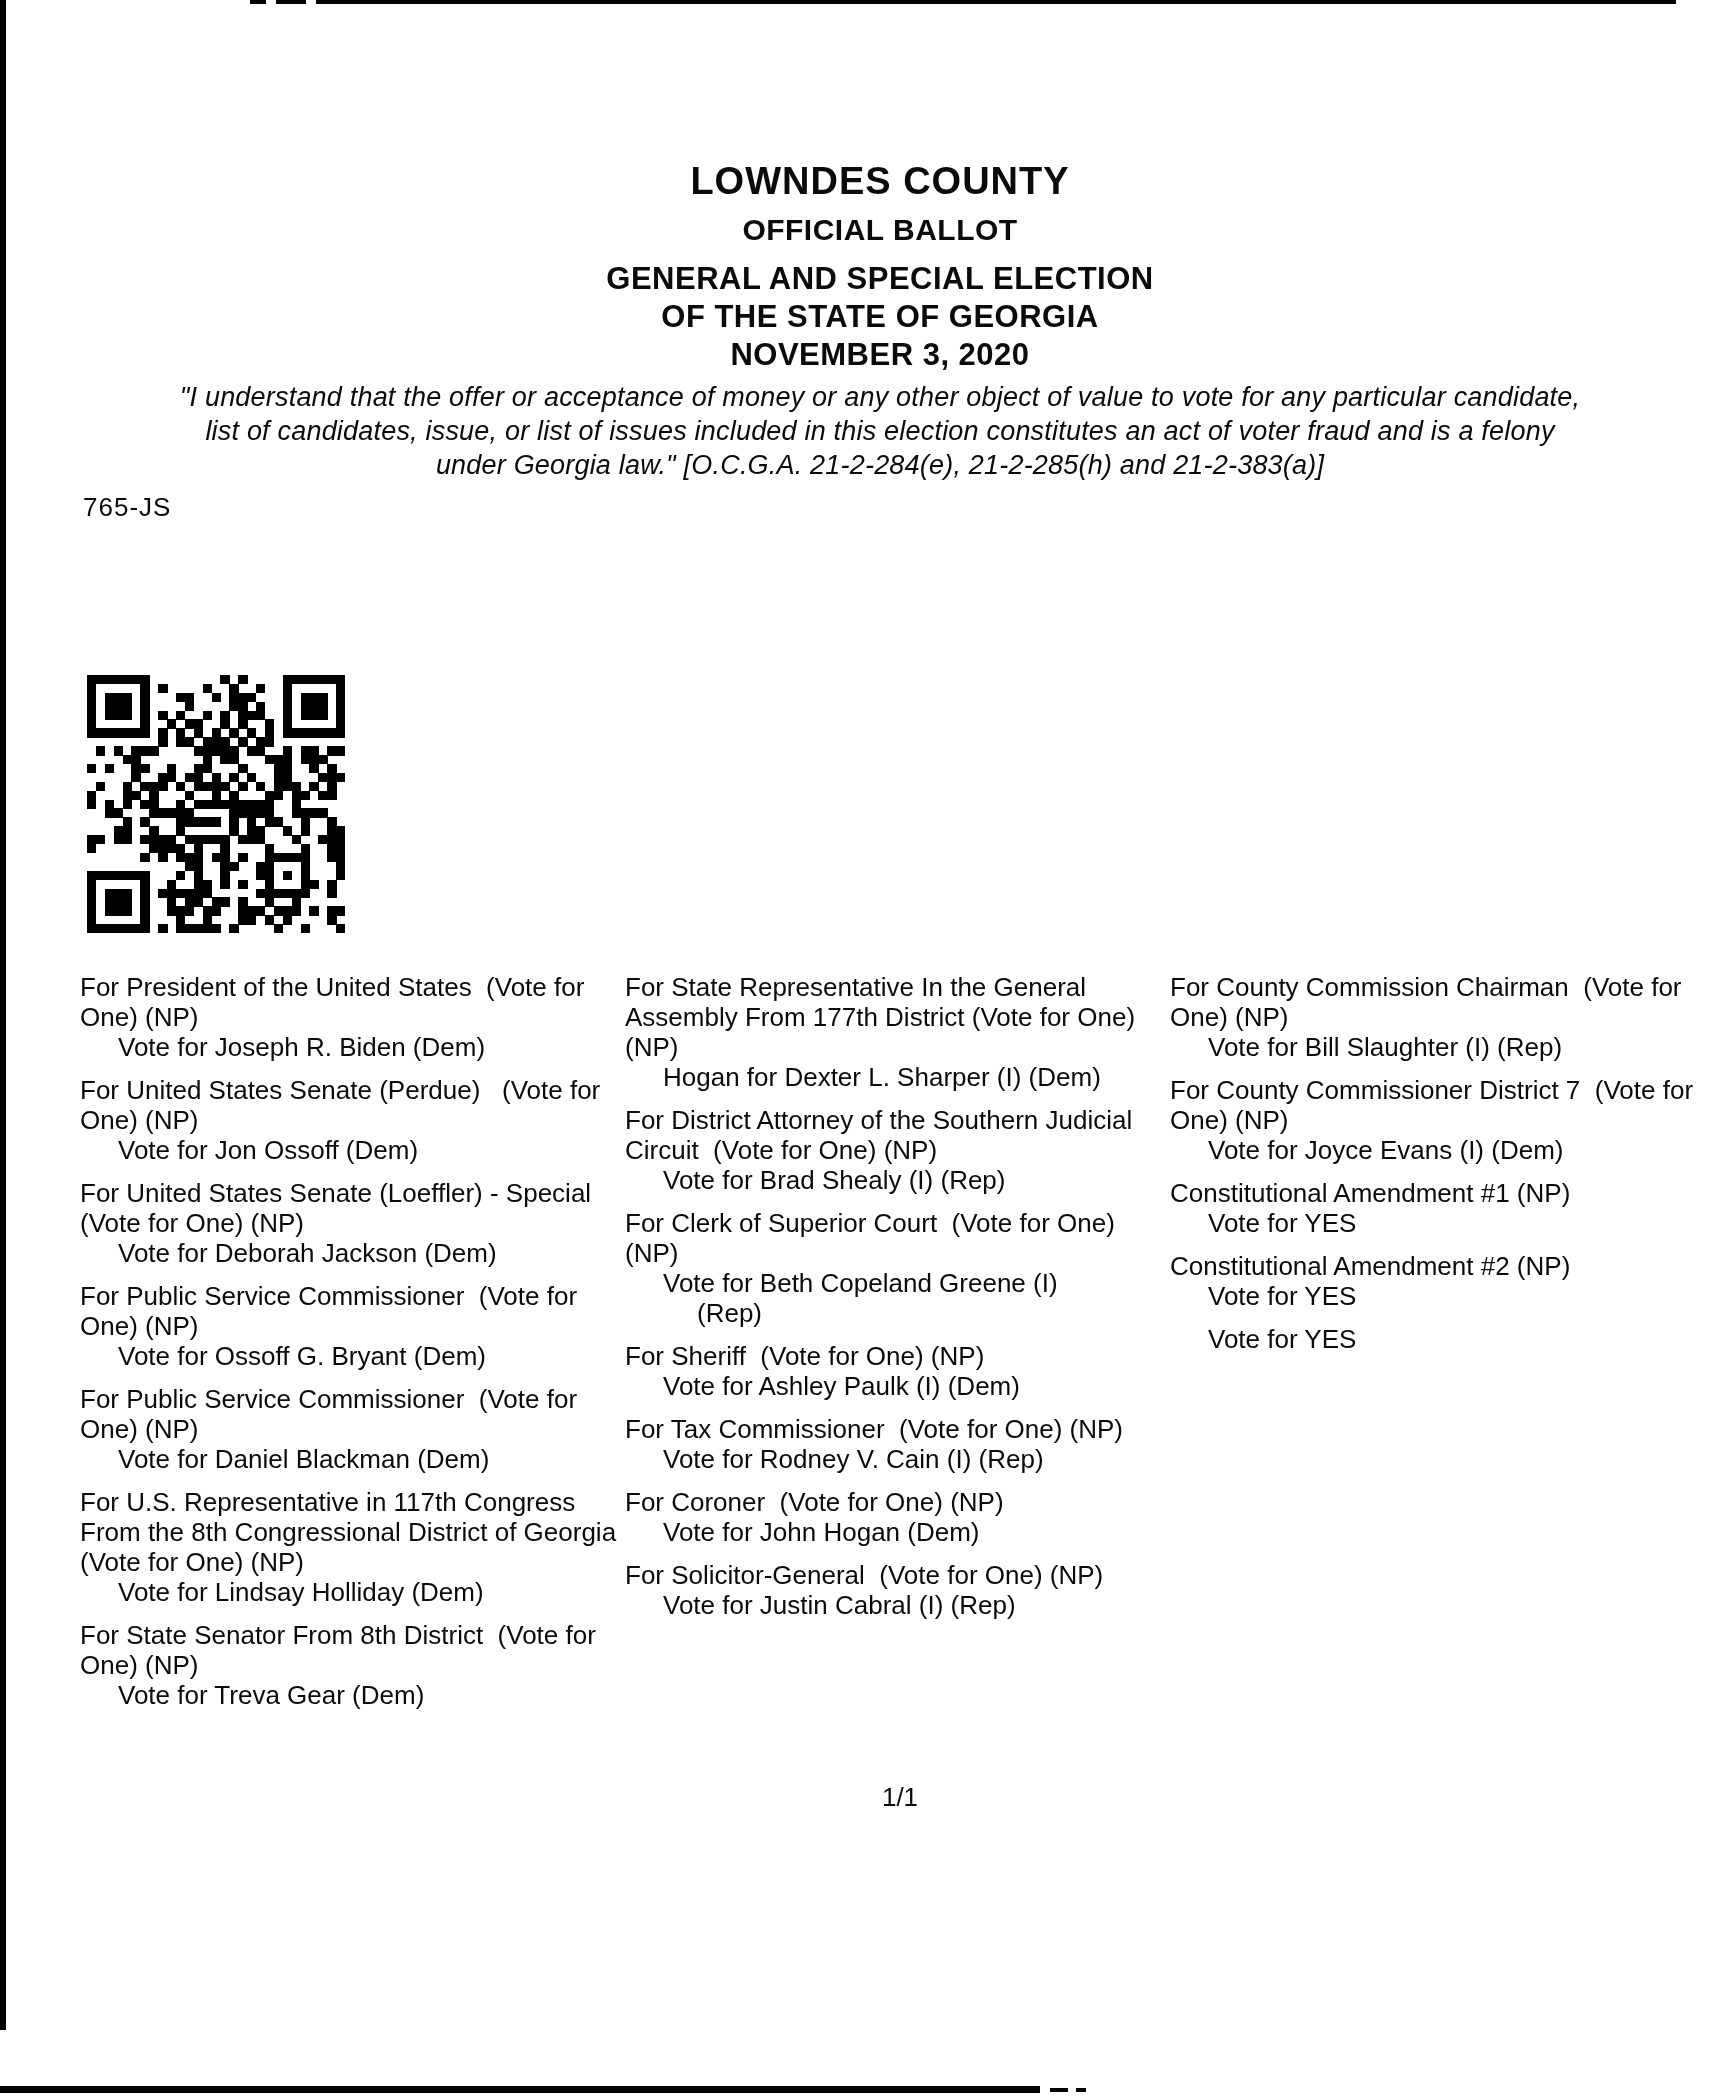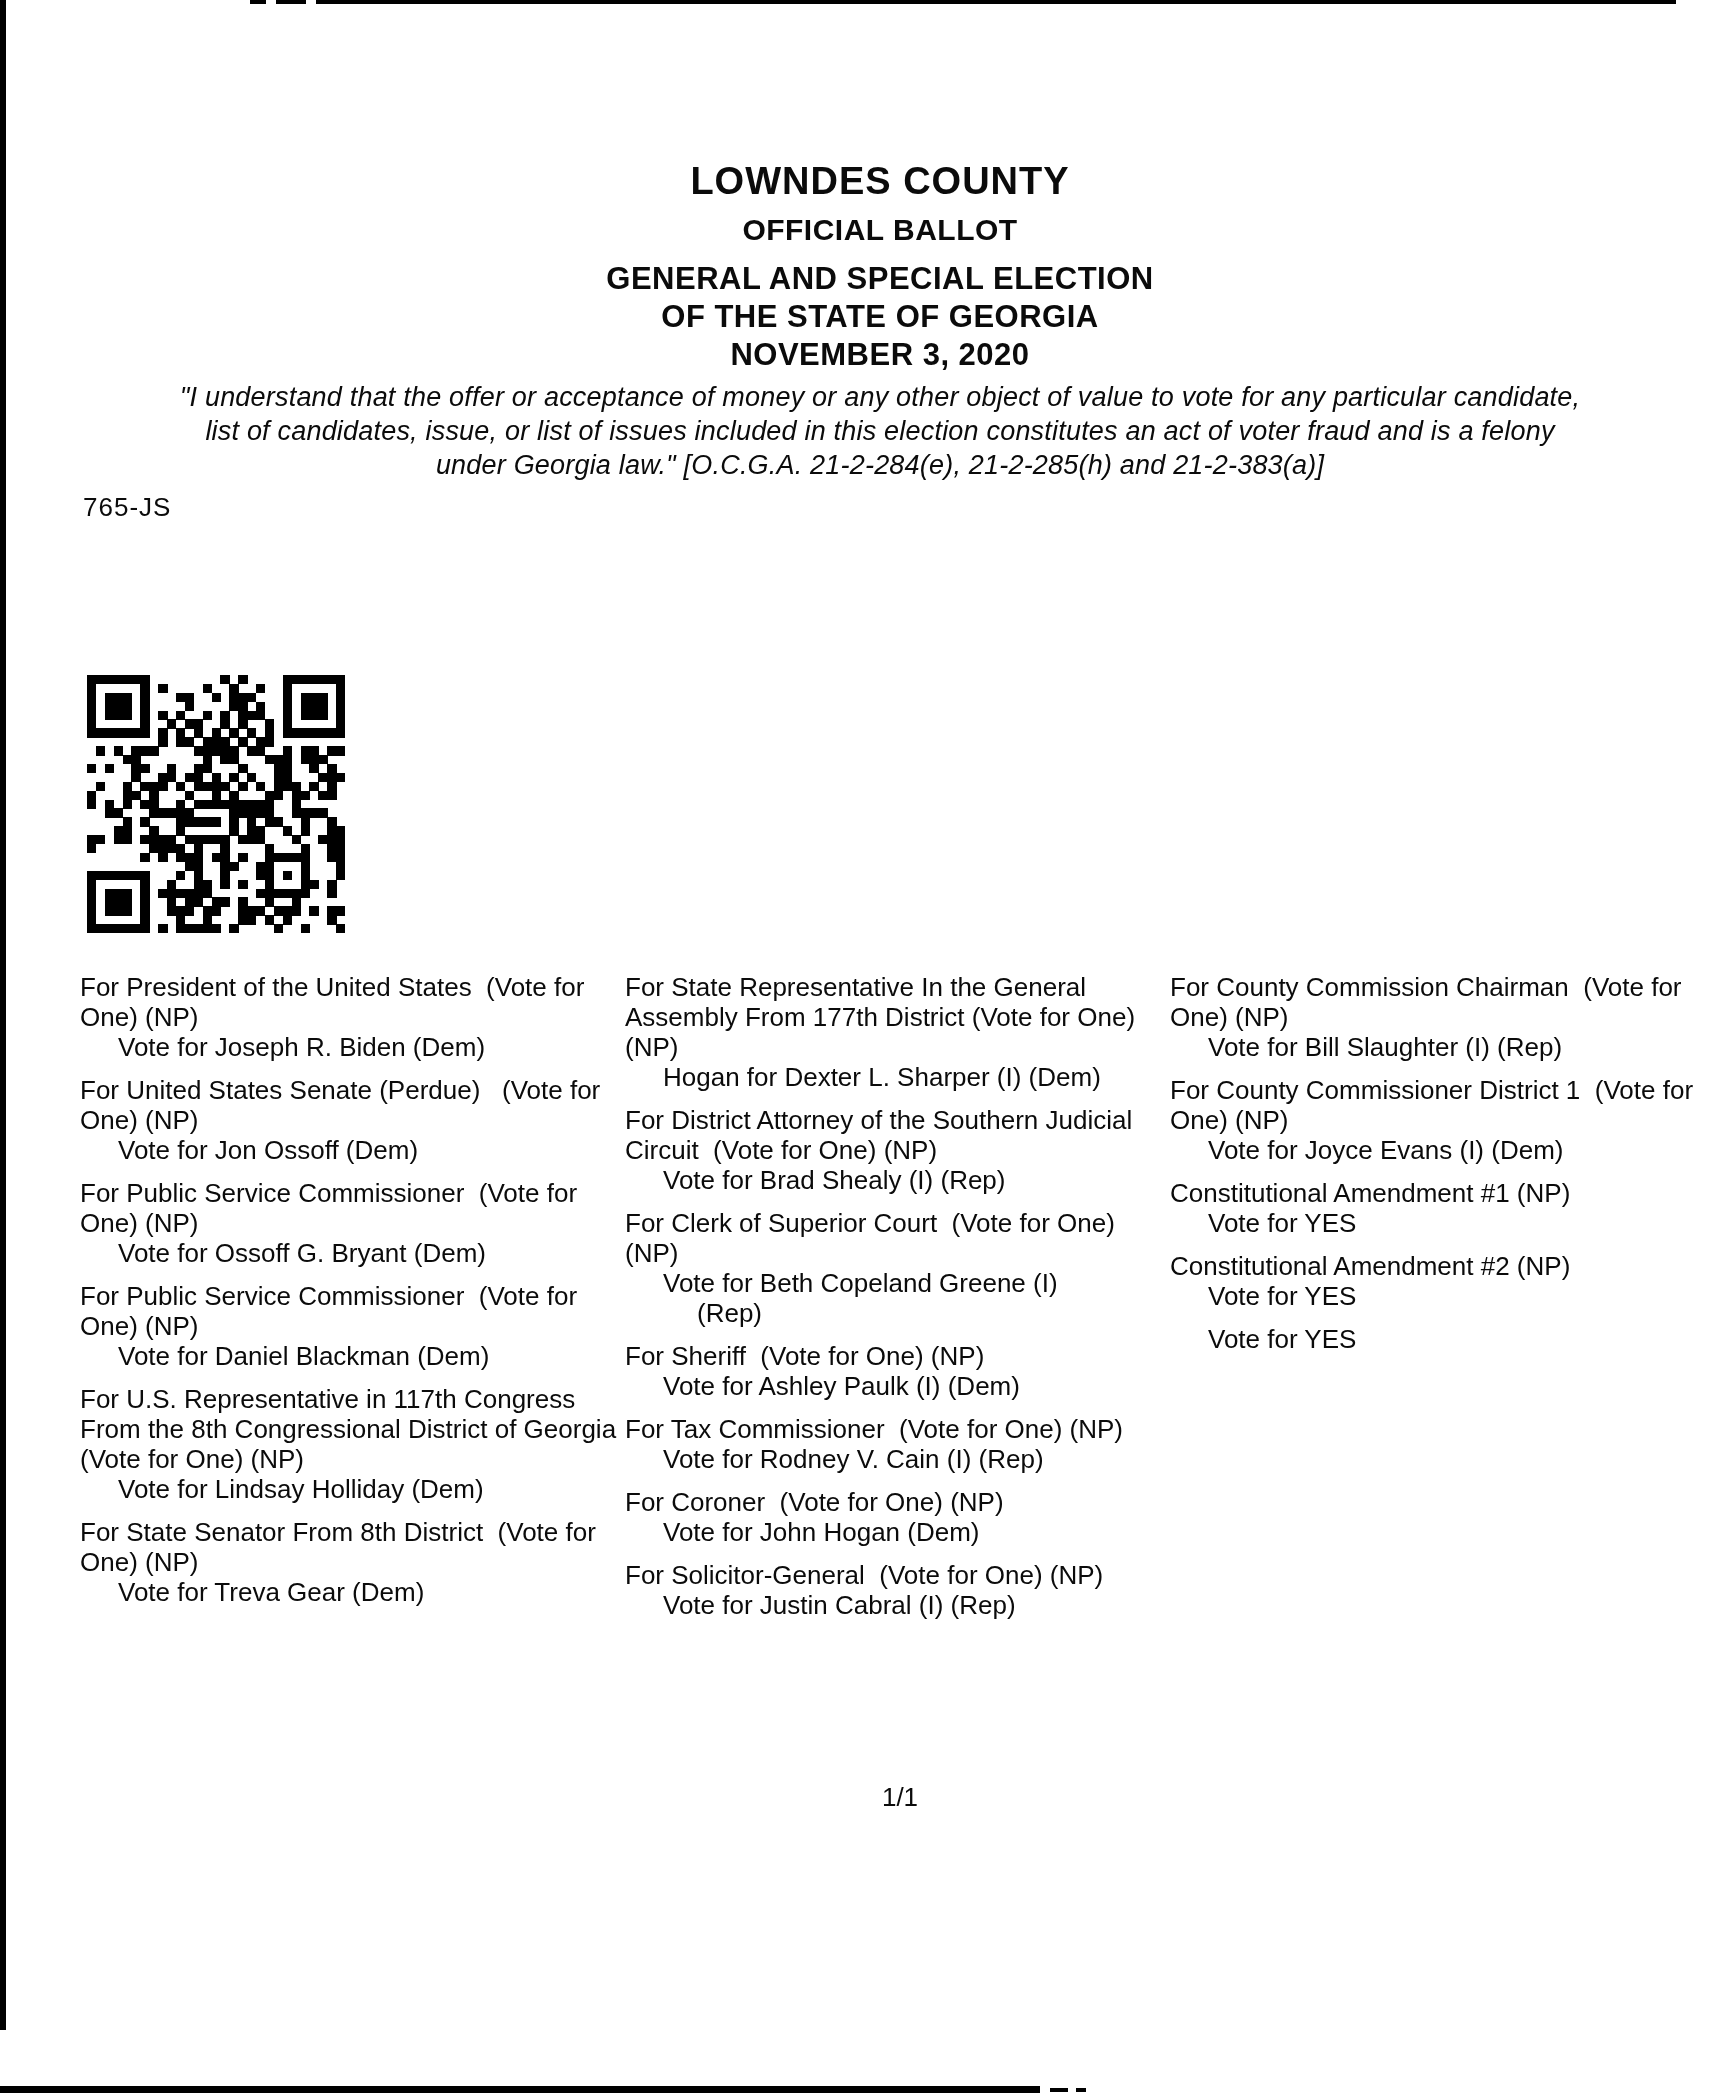--- a/index.html
+++ b/index.html
@@ -473,20 +473,24 @@
   <div class="col" id="col1">
     <div class="contest">
       <div class="t">For President of the United States  (Vote for One) (NP)</div>
       <div class="v">Vote for Joseph R. Biden (Dem)</div>
     </div>
     <div class="contest">
       <div class="t">For United States Senate (Perdue)   (Vote for One) (NP)</div>
       <div class="v">Vote for Jon Ossoff (Dem)</div>
     </div>
     <div class="contest">
+      <div class="t">For United States Senate (Loeffler) - Special  (Vote for One) (NP)</div>
+      <div class="v">Vote for Deborah Jackson (Dem)</div>
+    </div>
+    <div class="contest">
       <div class="t">For Public Service Commissioner  (Vote for One) (NP)</div>
       <div class="v">Vote for Ossoff G. Bryant (Dem)</div>
     </div>
     <div class="contest">
       <div class="t">For Public Service Commissioner  (Vote for One) (NP)</div>
       <div class="v">Vote for Daniel Blackman (Dem)</div>
     </div>
     <div class="contest">
       <div class="t">For U.S. Representative in 117th Congress From the 8th Congressional District of Georgia (Vote for One) (NP)</div>
       <div class="v">Vote for Lindsay Holliday (Dem)</div>
@@ -527,21 +531,21 @@
       <div class="v">Vote for Justin Cabral (I) (Rep)</div>
     </div>
   </div>
 
   <div class="col" id="col3">
     <div class="contest">
       <div class="t">For County Commission Chairman  (Vote for One) (NP)</div>
       <div class="v">Vote for Bill Slaughter (I) (Rep)</div>
     </div>
     <div class="contest">
-      <div class="t">For County Commissioner District 1  (Vote for One) (NP)</div>
+      <div class="t">For County Commissioner District 7  (Vote for One) (NP)</div>
       <div class="v">Vote for Joyce Evans (I) (Dem)</div>
     </div>
     <div class="contest">
       <div class="t">Constitutional Amendment #1 (NP)</div>
       <div class="v">Vote for YES</div>
     </div>
     <div class="contest">
       <div class="t">Constitutional Amendment #2 (NP)</div>
       <div class="v">Vote for YES</div>
     </div>

